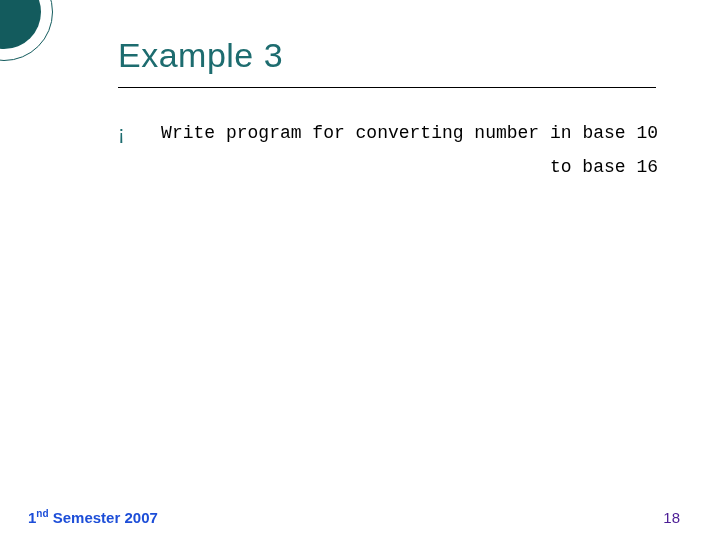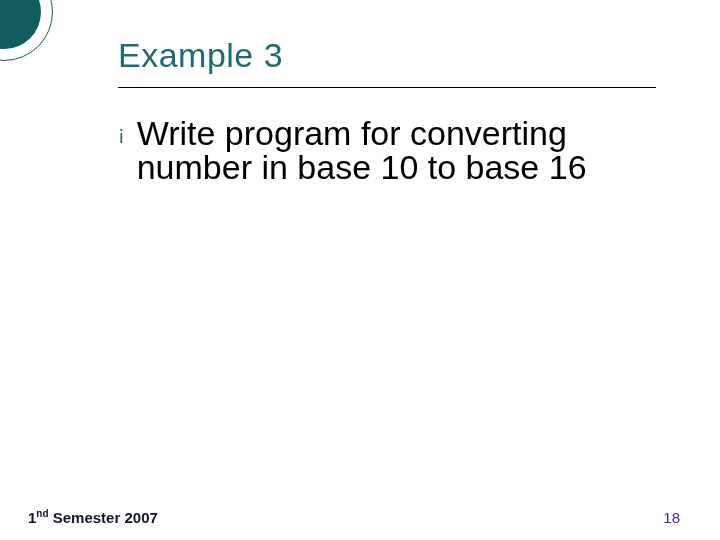--- a/index.html
+++ b/index.html
@@ -70,32 +70,33 @@
       gap: 12px;
     }
     .bullet-marker {
       color: #1d6c6f;
       font-size: 20px;
       line-height: 34px;
       flex: 0 0 auto;
     }
     .bullet-text {
       color: #000000;
-      font-size: 34px;
+      font-size: 18px;
       line-height: 34px;
-      font-family: Liberation Sans, sans-serif;
+      font-family: Liberation Mono, monospace;
+      text-align: right;
     }
     .footer-left {
       position: absolute;
       left: 28px;
       bottom: 22px;
       font-family: Verdana, sans-serif;
       font-size: 15px;
       font-weight: 700;
-      color: #0f172a;
+      color: #1d4ed8;
     }
     .footer-left sup {
       font-size: 10px;
       vertical-align: super;
     }
     .footer-right {
       position: absolute;
       right: 40px;
       bottom: 22px;
       font-family: Verdana, sans-serif;

